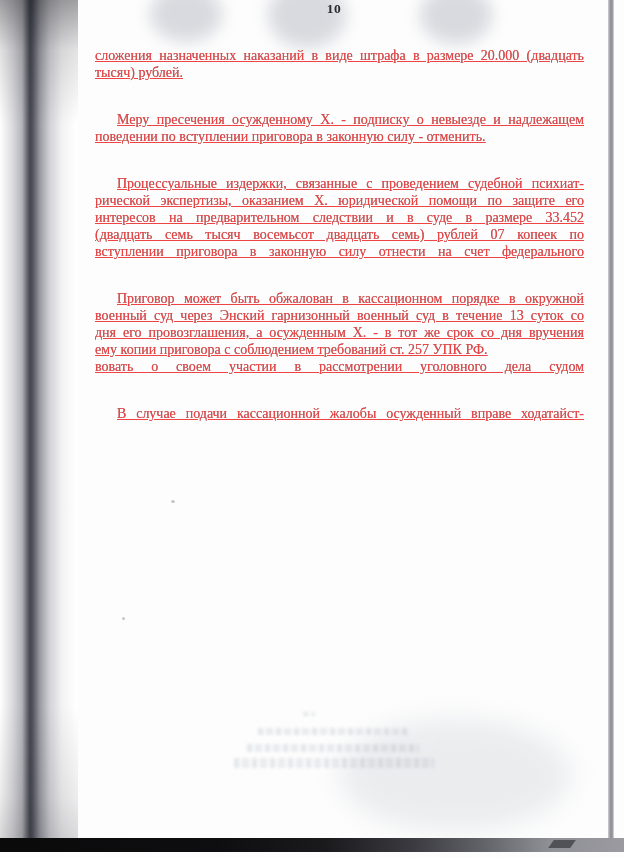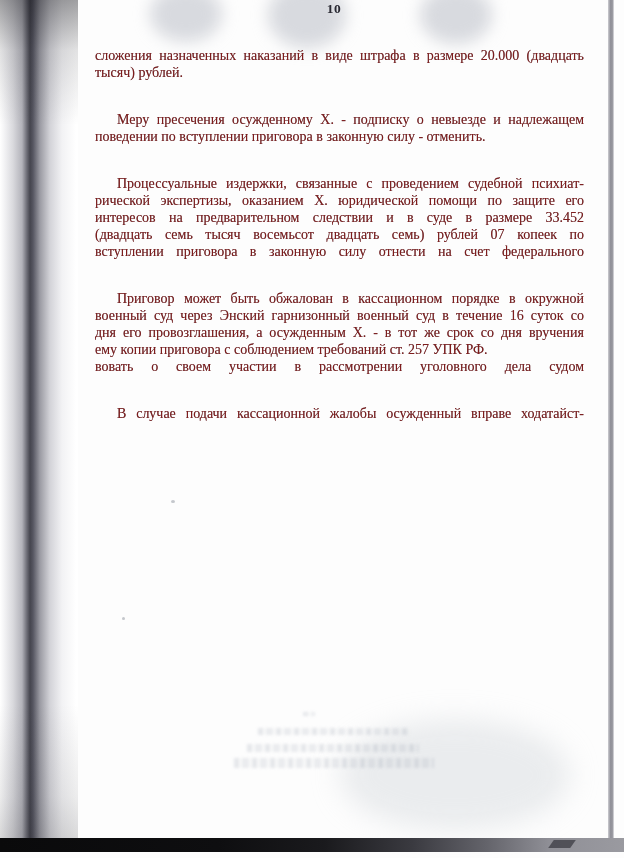--- a/index.html
+++ b/index.html
@@ -80,22 +80,23 @@
     letter-spacing: 0.5px;
     color: #2a2a33;
   }
   
   .text-block {
     position: absolute;
     left: 95px; top: 47px;
     width: 489px;
     font-size: 14px;
     line-height: 17px;
-    color: #7f1d1d;
+    color: #ef4444;
     text-shadow: 0 0 0.4px rgba(31,31,42,0.55);
+    text-decoration: underline;
   }
   .text-block .line {
     height: 17px;
     overflow: hidden;
   }
   .text-block .line.justify {
     white-space: nowrap;
     text-align: justify;
     text-align-last: justify;
     text-justify: inter-word;
@@ -135,21 +136,21 @@
       <div class="line justify">сложения назначенных наказаний в виде штрафа в размере 20.000 (двадцать</div>
       <div class="line">тысяч) рублей.</div>
       <div class="line indent justify">Меру пресечения осужденному Х. - подписку о невыезде и надлежащем</div>
       <div class="line">поведении по вступлении приговора в законную силу - отменить.</div>
       <div class="line indent justify">Процессуальные издержки, связанные с проведением судебной психиат-</div>
       <div class="line justify">рической экспертизы, оказанием Х. юридической помощи по защите его</div>
       <div class="line justify">интересов на предварительном следствии и в суде в размере 33.452</div>
       <div class="line justify">(двадцать семь тысяч восемьсот двадцать семь) рублей 07 копеек по</div>
       <div class="line justify">вступлении приговора в законную силу отнести на счет федерального</div>
       <div class="line indent justify">Приговор может быть обжалован в кассационном порядке в окружной</div>
-      <div class="line justify">военный суд через Энский гарнизонный военный суд в течение 16 суток со</div>
+      <div class="line justify">военный суд через Энский гарнизонный военный суд в течение 13 суток со</div>
       <div class="line justify">дня его провозглашения, а осужденным Х. - в тот же срок со дня вручения</div>
       <div class="line">ему копии приговора с соблюдением требований ст. 257 УПК РФ.</div>
       <div class="line justify">вовать о своем участии в рассмотрении уголовного дела судом</div>
       <div class="line indent justify">В случае подачи кассационной жалобы осужденный вправе ходатайст-</div>
     </div>
 
   <div class="speck" style="left:171px; top:500px; width:4px; height:3px;"></div>
   <div class="speck" style="left:122px; top:617px; width:3px; height:3px;"></div>
 
   <div class="wash" style="left:340px; top:720px; width:230px; height:110px;"></div>

